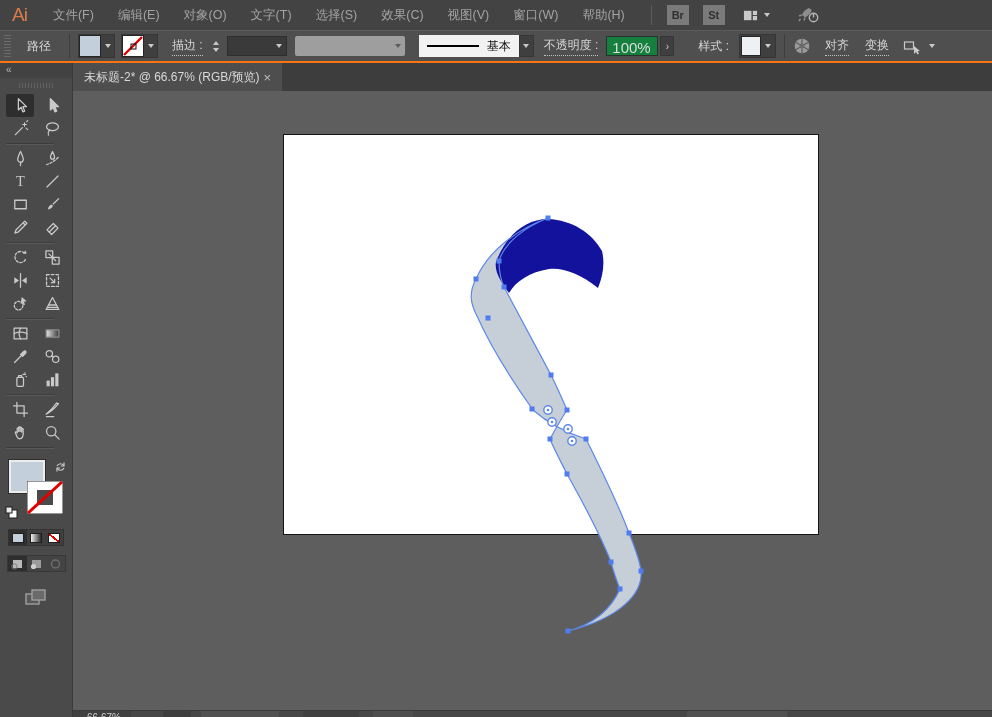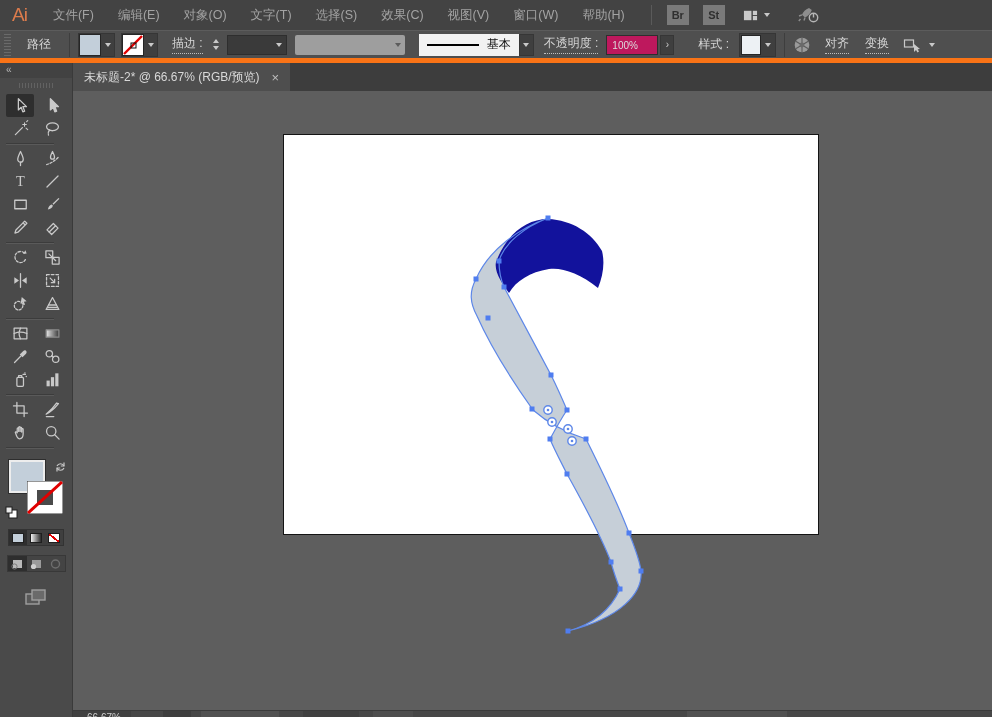--- a/index.html
+++ b/index.html
@@ -10,40 +10,40 @@
   .menubar{height:30px;background:#434343;display:flex;align-items:center;padding-left:10px;font-size:12.5px}
   .logo{color:#db7b4c;font-weight:normal;font-size:19px;margin:0 14px 0 2px;letter-spacing:-1px}
   .menu-item{padding:0 12px;line-height:30px;color:#a3a3a3;cursor:default;white-space:nowrap}
   .mb-sep{width:1px;height:20px;background:#5a5a5a;margin:0 8px 0 14px}
   .badge{width:22px;height:20px;background:#7a7a7a;color:#2f2f2f;font-weight:bold;font-size:11px;border-radius:0;display:flex;align-items:center;justify-content:center;margin:0 7px}
   .ws-wrap{display:flex;align-items:center;gap:5px;margin:0 10px}
   .chev{width:0;height:0;border-left:3.5px solid transparent;border-right:3.5px solid transparent;border-top:4.5px solid #c9c9c9}
   .gpu{margin-left:16px;display:flex;align-items:center}
 
   
-  .controlbar{height:33px;background:#4f4f4f;border-top:1px solid #5c5c5c;border-bottom:5px solid #f97316;display:flex;align-items:center;font-size:12px}
+  .controlbar{height:33px;background:#4f4f4f;border-top:1px solid #5c5c5c;border-bottom:2px solid #f97316;display:flex;align-items:center;font-size:12px}
   .grip{width:7px;height:22px;margin:0 6px 0 4px;background:repeating-linear-gradient(0deg,#6a6a6a 0 1px,transparent 1px 3px)}
   .cb-label{margin:0 10px;white-space:nowrap}
   .cb-link{margin:0 8px;white-space:nowrap;border-bottom:1px dotted #c0c0c0;padding-bottom:1px;cursor:default}
   .cb-sep{width:1px;height:24px;background:#3e3e3e;margin:0 8px}
   .sw-btn{display:flex;align-items:stretch;height:24px;background:#3f3f3f;margin-right:6px;border:1px solid #363636}
   .sw{width:22px;height:22px;border:1px solid #262626;margin:0;position:relative}
   .chev-zone{width:13px;display:flex;align-items:center;justify-content:center}
   .stepper{display:flex;flex-direction:column;justify-content:center;gap:3px;width:12px;height:22px;margin:0 2px}
   .tri-up{width:0;height:0;border-left:3.5px solid transparent;border-right:3.5px solid transparent;border-bottom:4.5px solid #c9c9c9}
   .dd-field{width:46px;height:20px;background:#3a3a3a;border:1px solid #2e2e2e;border-right:none}
   .dd-chev{width:14px;height:20px;background:#3a3a3a;border:1px solid #2e2e2e;border-left:none;display:flex;align-items:center;justify-content:center}
   .brush-dd{width:96px;height:20px;background:#9e9e9e;border-radius:2px 0 0 2px;margin-left:8px}
   .brush-chev{width:14px;height:20px;background:#9e9e9e;border-radius:0 2px 2px 0;display:flex;align-items:center;justify-content:center;margin-right:8px}
   .brush-chev .chev{border-top-color:#5c5c5c}
   .stroke-style{display:flex;align-items:flex-start;height:22px;margin:0 2px 0 6px}
   .ss-box{height:22px;background:#f2f2f2;display:flex;align-items:center;padding:0 8px;gap:8px;color:#111}
   .ss-line{width:52px;height:2px;background:#000}
   .ss-chevbtn{width:15px;height:22px;background:#3f3f3f;border:1px solid #363636;display:flex;align-items:center;justify-content:center}
-  .opacity-input{width:52px;height:20px;background:#be185d;border:1px solid #2e2e2e;color:#dcdcdc;font-size:10px;padding:2px 0 0 5px}
+  .opacity-input{width:52px;height:20px;background:#15803d;border:1px solid #2e2e2e;color:#dcdcdc;font-size:15px;padding:2px 0 0 5px}
   .fwd-btn{width:14px;height:20px;background:#3f3f3f;border:1px solid #363636;color:#c9c9c9;font-size:10px;display:flex;align-items:center;justify-content:center;margin-left:2px}
   .style-sw{width:20px;height:20px;background:#edf1f4;border:1px solid #262626}
   .style-grp{display:flex;align-items:stretch;height:24px;background:#3f3f3f;border:1px solid #363636;align-items:center;padding:0 1px}
 
   
   .main{display:flex;height:654px}
   .toolbar{width:73px;background:#4a4a4a;border-right:1px solid #3a3a3a;display:flex;flex-direction:column;align-items:center;flex:none}
   .tb-head{width:100%;height:15px;background:#424242;color:#b3b3b3;font-size:10px;line-height:14px;padding-left:6px}
   .tb-grip{width:34px;height:5px;margin:5px auto 6px;background:repeating-linear-gradient(90deg,#626262 0 1px,transparent 1px 3px)}
   .tool-row{display:flex;gap:4px}
@@ -59,21 +59,21 @@
   .cgn{width:18px;height:15px;display:flex;align-items:center;justify-content:center}
   .cgn.active{background:#2e2e2e}
   .chip{width:12px;height:10px;border:1px solid #1f1f1f}
   .mode-row{display:flex;margin-top:9px;background:#444;border:1px solid #383838}
   .mode{width:19px;height:15px;display:flex;align-items:center;justify-content:center}
   .mode.active{background:#2e2e2e}
   .screenmode{margin-top:16px}
 
   .workarea{flex:1;display:flex;flex-direction:column;min-width:0}
   .tabbar{height:28px;background:#3d3d3d;display:flex;align-items:stretch}
-  .tab{background:#4e4e4e;display:flex;align-items:center;gap:12px;padding:0 11px;font-size:12px;color:#d8d8d8}
+  .tab{background:#4e4e4e;display:flex;align-items:center;gap:4px;padding:0 11px;font-size:12px;color:#d8d8d8}
   .tab-close{color:#bdbdbd;font-size:13px;line-height:1}
 
   .canvas{position:relative;flex:1;background:#5e5e5e;overflow:hidden}
   .artboard{position:absolute;left:211px;top:44px;width:534px;height:399px;background:#fff;outline:1px solid #141414}
   .artsvg{position:absolute;left:0;top:0}
 
   .statusbar{height:7px;background:#474747;position:relative;overflow:hidden;border-top:1px solid #3a3a3a}
   .sb-text{position:absolute;left:14px;top:1px;font-size:10px;line-height:12px;color:#d0d0d0}
   .sb-seg{position:absolute;top:0;height:100%}
 </style>

